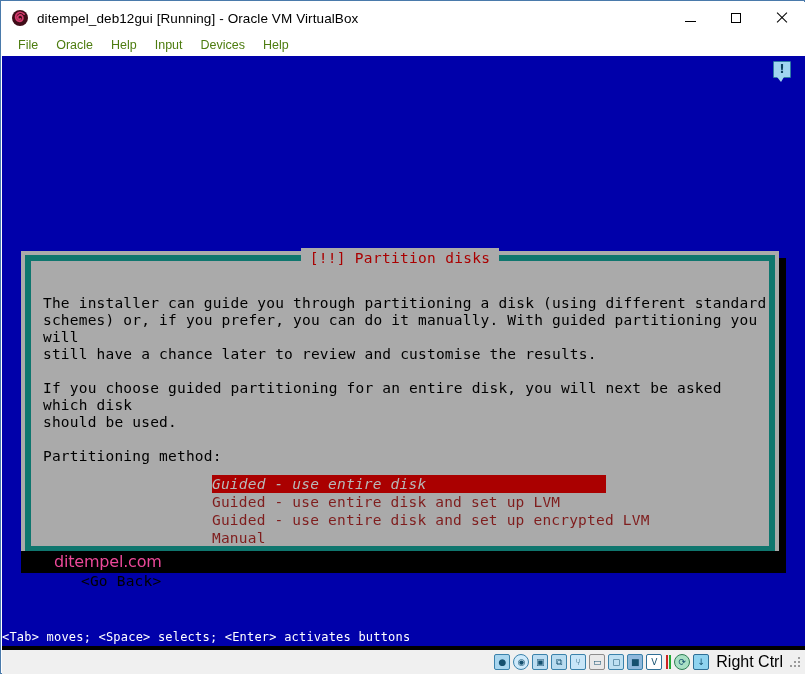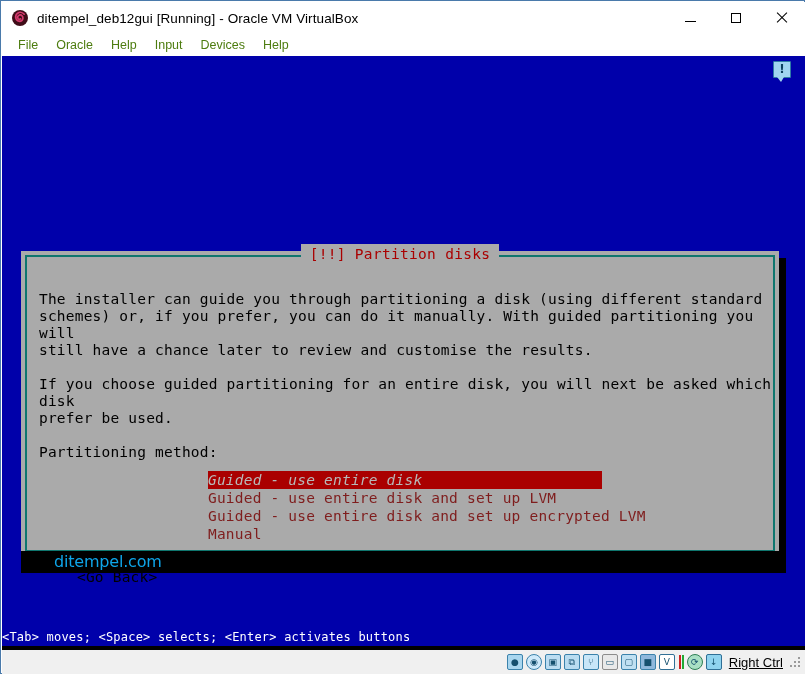--- a/index.html
+++ b/index.html
@@ -177,21 +177,21 @@
     width: 758px;
     height: 305px;
     background: #aaaaaa;
     box-sizing: border-box;
     padding: 4px;
   }
   .dlg-inner {
     position: relative;
     width: 100%;
     height: 100%;
-    border: 2px solid #0f766e;
+    border: 6px solid #0f766e;
     box-sizing: border-box;
     background: #aaaaaa;
   }
   .dlg-titlewrap {
     position: absolute;
     left: 0;
     top: -13px;
     width: 100%;
     text-align: center;
     pointer-events: none;
@@ -270,21 +270,21 @@
     width: 765px;
     height: 22px;
     background: #000000;
   }
   .wm-text {
     position: absolute;
     left: 52px;
     top: 496px;
     font-family: "DejaVu Sans", sans-serif;
     font-size: 16px;
-    color: #0ea5e9;
+    color: #ec4899;
     line-height: 20px;
     letter-spacing: -0.2px;
   }
 
   
   .helpline {
     position: absolute;
     left: 0;
     top: 572px;
     width: 803px;
@@ -359,25 +359,24 @@
     height: 14px;
     display: flex;
     gap: 1px;
     margin-left: 1px;
   }
   .sb-bars i { display: block; width: 2px; height: 14px; }
   .sb-bars i.r { background: #cc2222; }
   .sb-bars i.g { background: #22aa33; }
   .sb-rightctrl {
     font-family: "Liberation Sans", sans-serif;
-    font-size: 13px;
+    font-size: 16px;
     color: #000000;
     margin-left: 7px;
     white-space: nowrap;
-    text-decoration: underline;
   }
   .sb-grip {
     width: 12px;
     height: 12px;
     margin-left: 6px;
     position: relative;
   }
   .sb-grip:before {
     content: "";
     position: absolute;
@@ -436,21 +435,21 @@
         <div class="dlg-inner">
           <div class="dlg-titlewrap">
             <span class="dlg-title">[!!] Partition disks</span>
           </div>
 
           <div class="dlg-body">
             <p class="para">The installer can guide you through partitioning a disk (using different standard
 schemes) or, if you prefer, you can do it manually. With guided partitioning you will
 still have a chance later to review and customise the results.</p>
             <p class="para">If you choose guided partitioning for an entire disk, you will next be asked which disk
-prefer be used.</p>
+should be used.</p>
             <p class="para label-method">Partitioning method:</p>
 
             <ul class="menu-list">
               <li class="opt selected">Guided - use entire disk</li>
               <li class="opt">Guided - use entire disk and set up LVM</li>
               <li class="opt">Guided - use entire disk and set up encrypted LVM</li>
               <li class="opt">Manual</li>
             </ul>
 
             <div class="gobtn-row">

